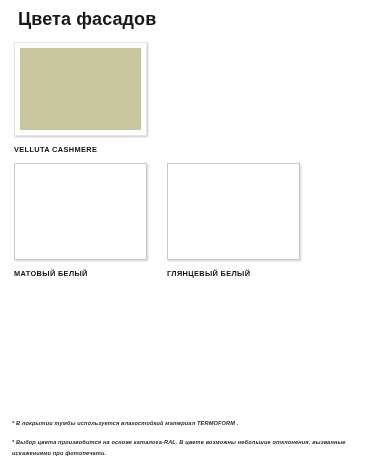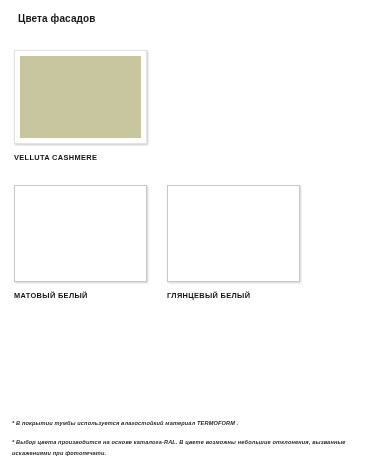--- a/index.html
+++ b/index.html
@@ -24,21 +24,21 @@
     width: 365px;
     height: 470px;
     box-sizing: border-box;
     padding: 0 10px;
   }
 
   .page-title {
     position: absolute;
     left: 18px;
     top: 11px;
-    font-size: 10px;
+    font-size: 18px;
     font-weight: bold;
     letter-spacing: 0.1px;
     color: #181818;
     line-height: 16px;
   }
 
   .swatch-grid {
     position: absolute;
     left: 14px;
     top: 36px;
@@ -85,22 +85,22 @@
     margin-top: 9px;
     font-size: 7.4px;
     font-weight: bold;
     letter-spacing: 0.35px;
     color: #141414;
     line-height: 10px;
     text-transform: uppercase;
     white-space: nowrap;
   }
 
-  .row-2 { margin-top: 14px; flex-direction: column; }
-  .row-3 { margin-top: 22px; }
+  .row-2 { margin-top: 6px; flex-direction: column; }
+  .row-3 { margin-top: 8px; }
 
   .footnotes {
     position: absolute;
     left: 12px;
     top: 418px;
     width: 345px;
   }
   .footnote {
     font-size: 5.6px;
     font-style: italic;

